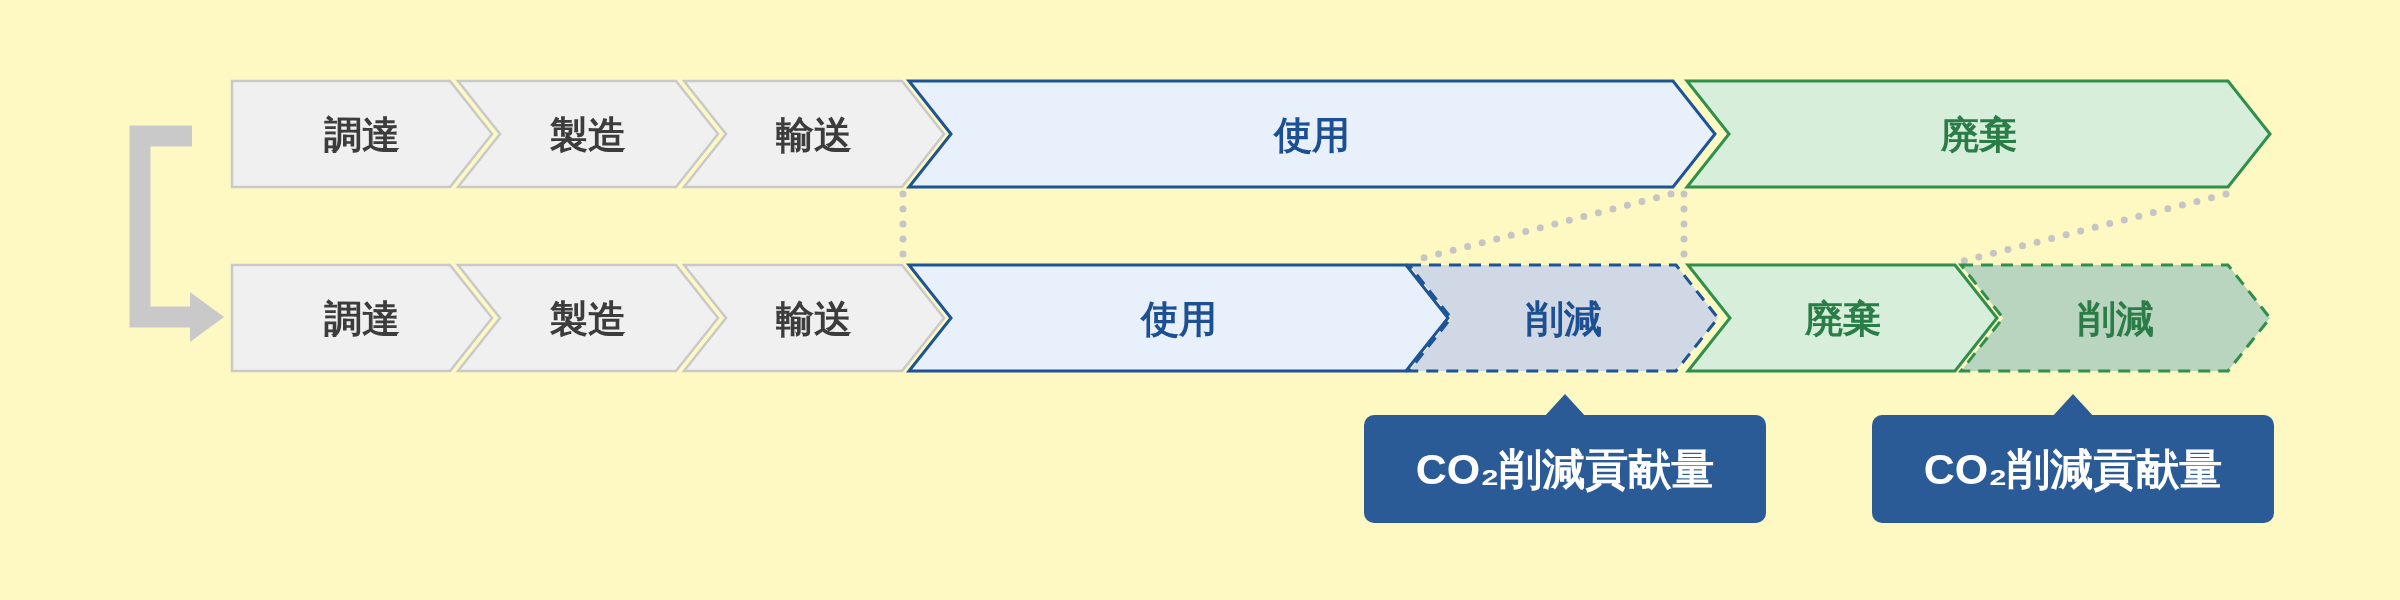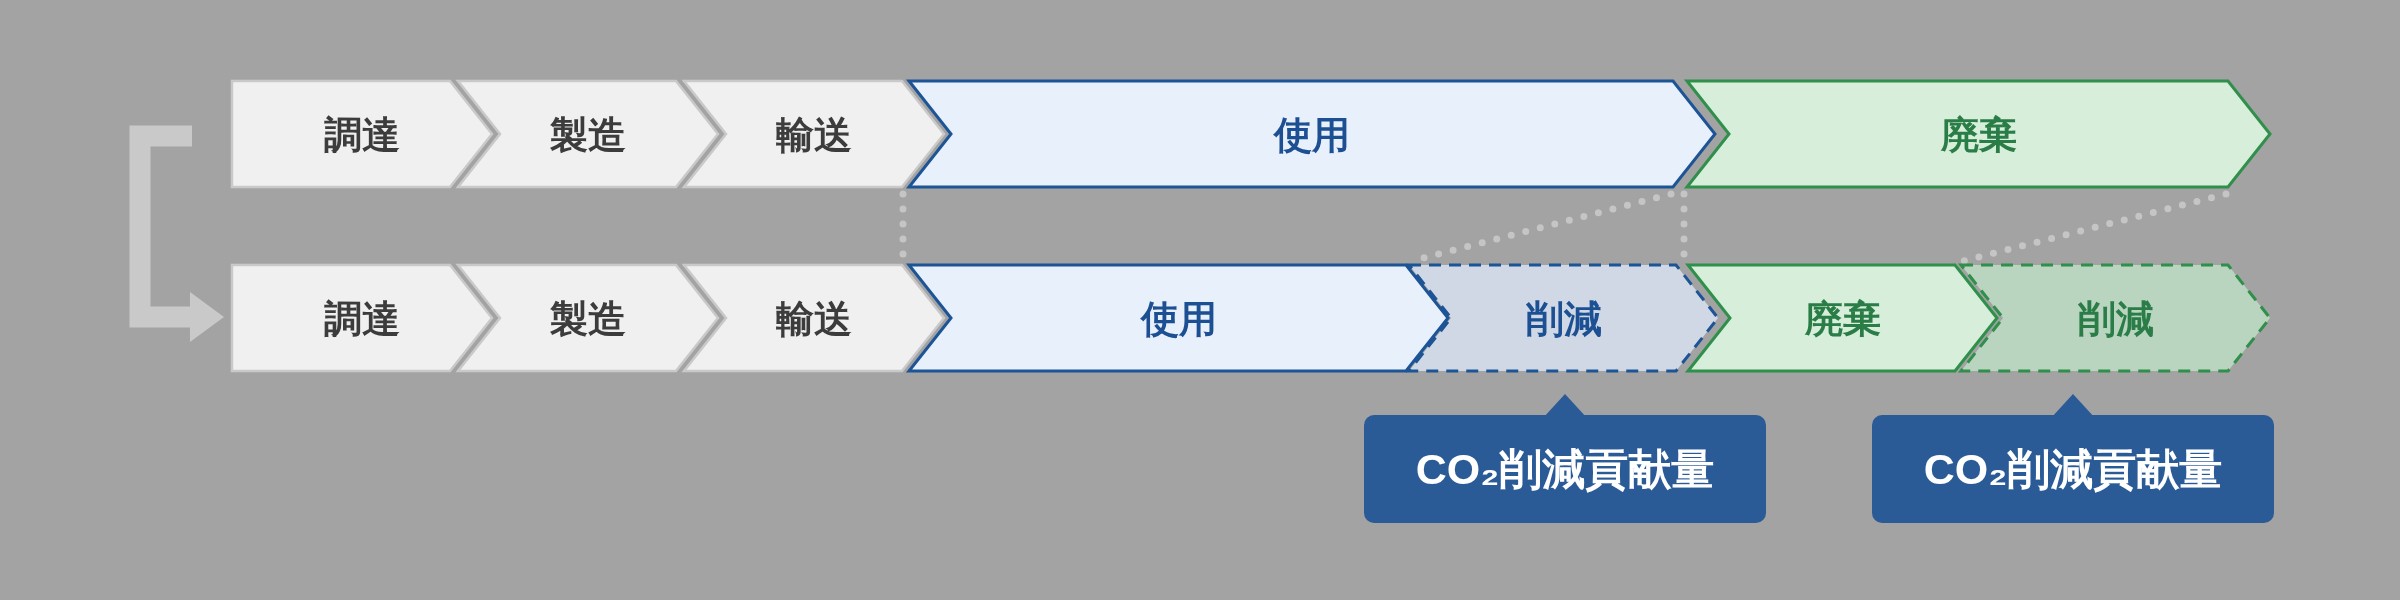--- a/index.html
+++ b/index.html
@@ -4,21 +4,21 @@
 <style>
   html, body {
     margin: 0;
     padding: 0;
     background: #ffffff;
   }
   .canvas {
     position: relative;
     width: 2400px;
     height: 600px;
-    background: #a3a3a3;
+    background: #fef9c3;
     font-family: "Liberation Sans", "DejaVu Sans", sans-serif;
   }
   svg { display: block; }
   .seg-label {
     font-family: "Liberation Sans", "DejaVu Sans", sans-serif;
     font-size: 38px;
     font-weight: 600;
   }
   .callout-label {
     font-family: "Liberation Sans", "DejaVu Sans", sans-serif;

